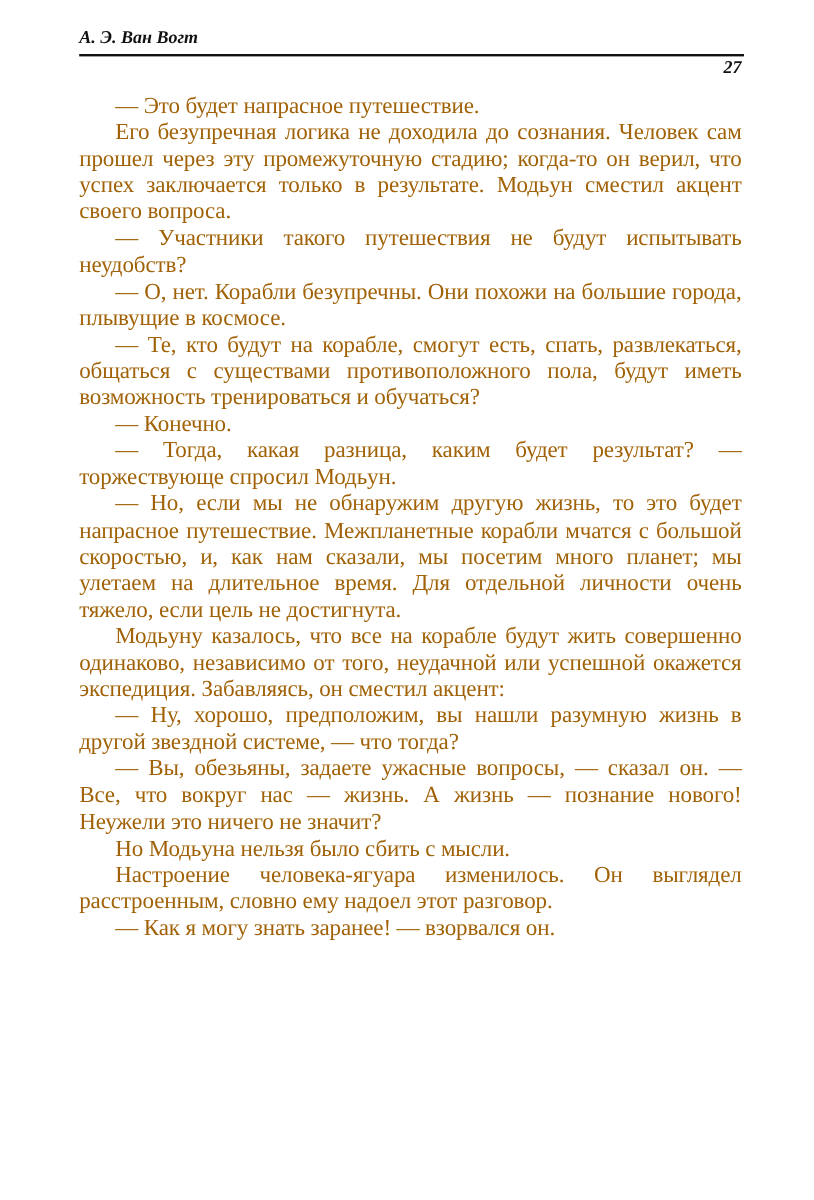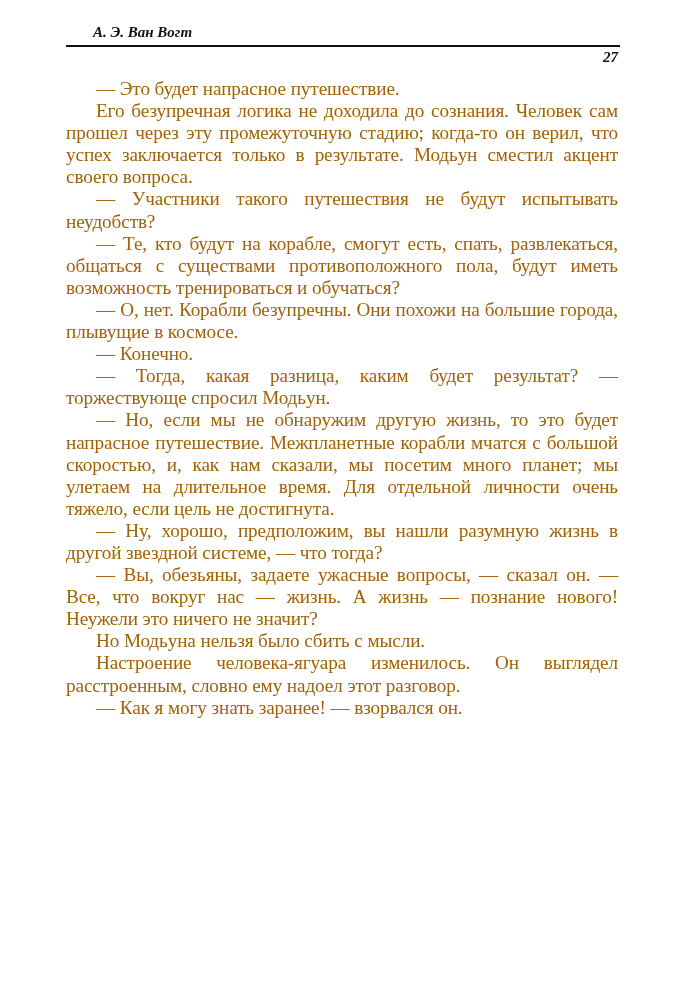--- a/index.html
+++ b/index.html
@@ -3,21 +3,21 @@
 <meta charset="utf-8">
 <style>
   html, body { margin: 0; padding: 0; background: #ffffff; }
   body { width: 678px; height: 1000px; position: relative; overflow: hidden; }
   .page { position: absolute; left: 0; top: 0; width: 678px; height: 1000px; background: #fff; }
   .running-head {
     position: absolute; left: 66px; top: 24px; width: 554px; height: 20px;
     font-family: "Liberation Serif", serif; font-style: italic; font-weight: bold;
     font-size: 15px; color: #111;
   }
-  .running-head .author { position: absolute; left: 0; top: 0; margin-left: 27px; }
+  .running-head .author { position: absolute; left: 0; top: 0; }
   .running-head .pageno { position: absolute; right: 2px; top: 0; margin-top: 25px; }
   .rule { position: absolute; left: 66px; top: 45px; width: 554px; height: 2px; background: #111; }
   .body-text {
     position: absolute; left: 66px; top: 78px; width: 552px;
     font-family: "Liberation Serif", serif; font-size: 19.2px; line-height: 22.1px;
     color: #a16207; text-align: justify; letter-spacing: -0.1px;
   }
   .body-text p { margin: 0; text-indent: 30px; }
 </style>
 </head>
@@ -27,24 +27,25 @@
   <div class="running-head">
     <span class="author">А. Э. Ван Вогт</span>
     <span class="pageno">27</span>
   </div>
   <div class="rule"></div>
 
   <div class="body-text">
     <p>— Это будет напрасное путешествие.</p>
     <p>Его безупречная логика не доходила до сознания. Человек сам прошел через эту промежуточную стадию; когда-то он верил, что успех заключается только в результате. Модьун сместил акцент своего вопроса.</p>
     <p>— Участники такого путешествия не будут испытывать неудобств?</p>
+    <p>— О, нет. Корабли безупречны. Они похожи на большие города, плывущие в космосе.</p>
     <p>— Те, кто будут на корабле, смогут есть, спать, развлекаться, общаться с существами противоположного пола, будут иметь возможность тренироваться и обучаться?</p>
-    <p>— О, нет. Корабли безупречны. Они похожи на большие города, плывущие в космосе.</p>
     <p>— Конечно.</p>
     <p>— Тогда, какая разница, каким будет результат? — торжествующе спросил Модьун.</p>
     <p>— Но, если мы не обнаружим другую жизнь, то это будет напрасное путешествие. Межпланетные корабли мчатся с большой скоростью, и, как нам сказали, мы посетим много планет; мы улетаем на длительное время. Для отдельной личности очень тяжело, если цель не достигнута.</p>
+    <p>Модьуну казалось, что все на корабле будут жить совершенно одинаково, независимо от того, неудачной или успешной окажется экспедиция. Забавляясь, он сместил акцент:</p>
     <p>— Ну, хорошо, предположим, вы нашли разумную жизнь в другой звездной системе, — что тогда?</p>
     <p>— Вы, обезьяны, задаете ужасные вопросы, — сказал он. — Все, что вокруг нас — жизнь. А жизнь — познание нового! Неужели это ничего не значит?</p>
     <p>Но Модьуна нельзя было сбить с мысли.</p>
     <p>Настроение человека-ягуара изменилось. Он выглядел расстроенным, словно ему надоел этот разговор.</p>
     <p>— Как я могу знать заранее! — взорвался он.</p>
   </div>
 </div>
 
 </body></html>

